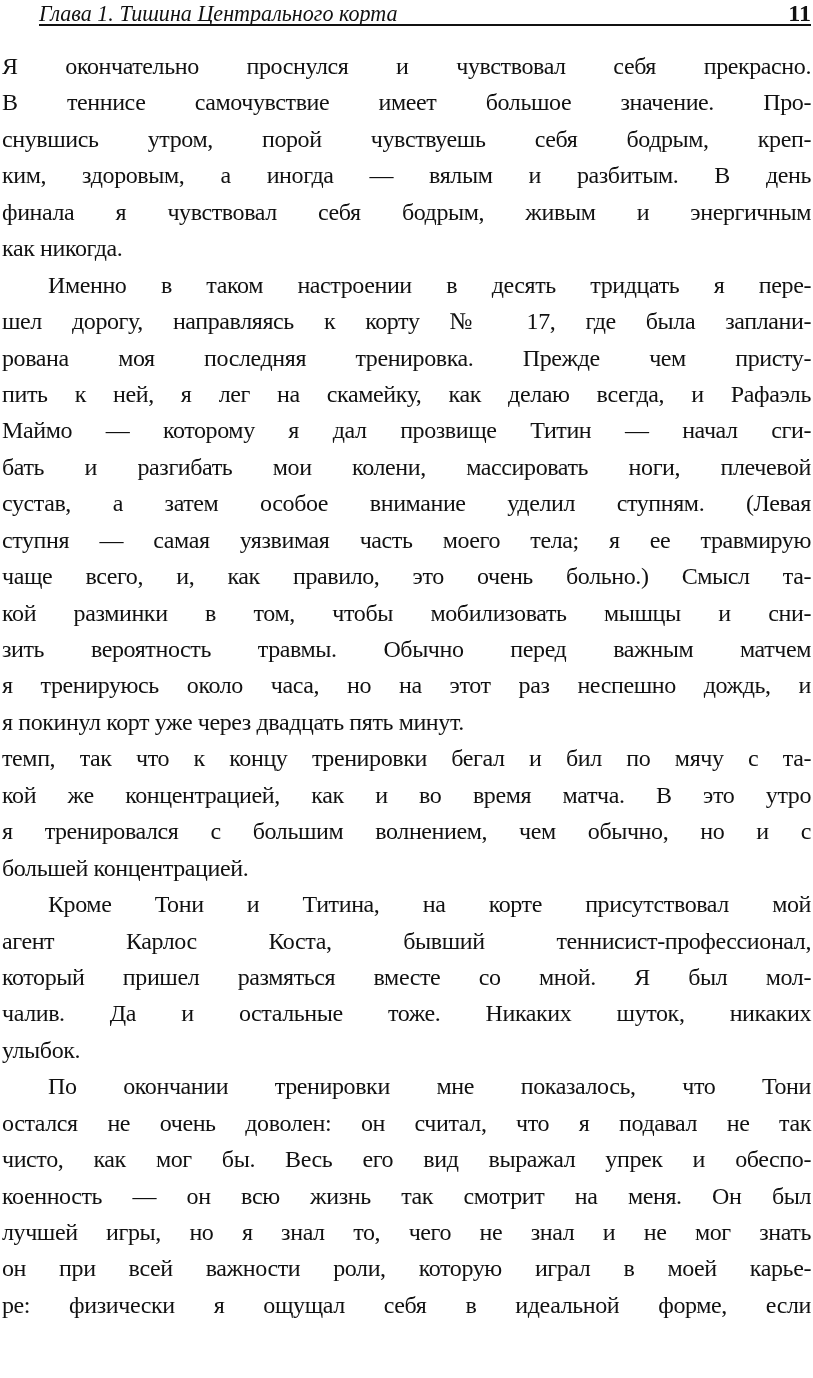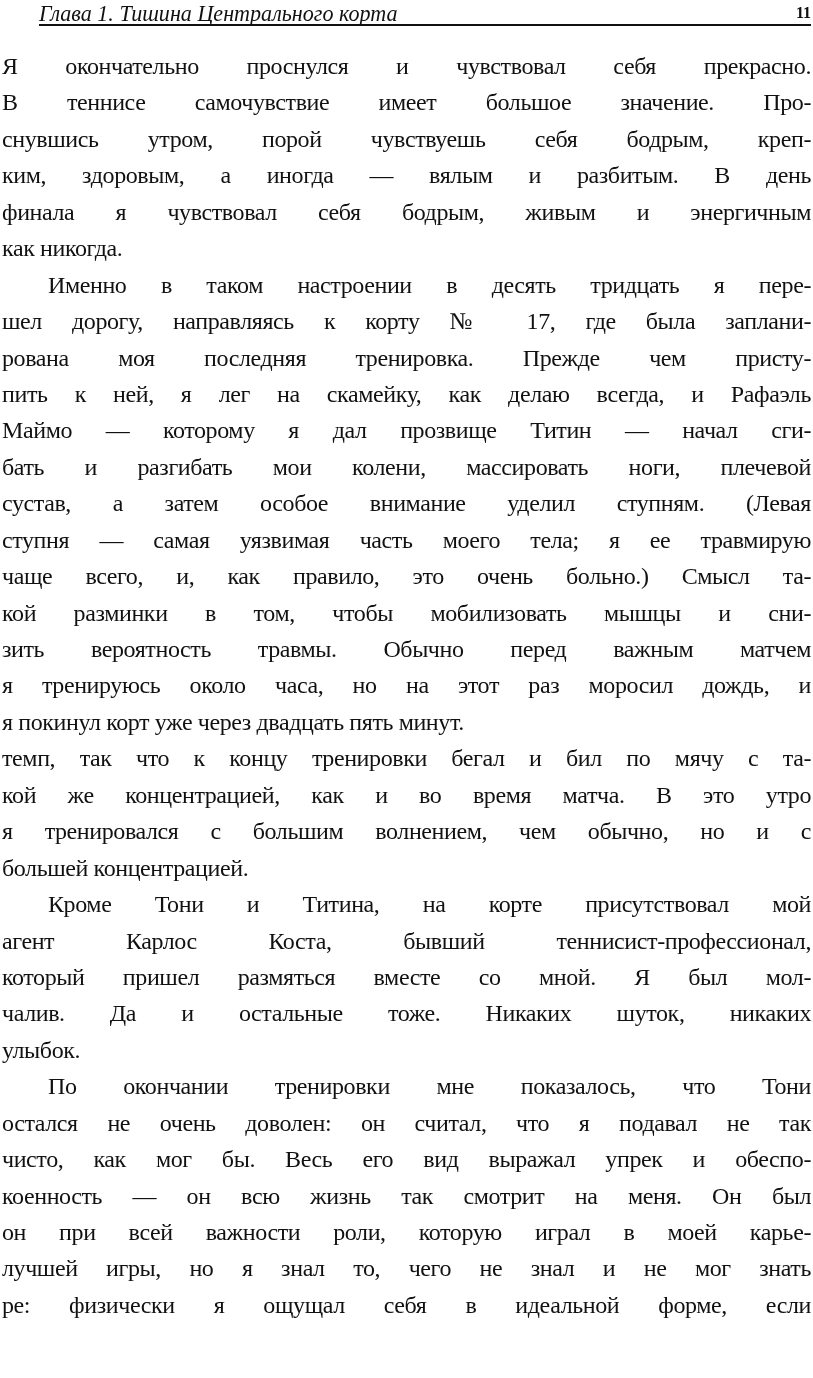--- a/index.html
+++ b/index.html
@@ -10,21 +10,21 @@
     }
     .running-header {
       position: absolute; left: 2px; right: 2px; top: 0; height: 24px;
       border-bottom: 2px solid #111;
       display: flex; justify-content: space-between; align-items: flex-end; margin-left: 37px;
     }
     .rh-title {
       font-style: italic; font-size: 24px; line-height: 22px;
       transform: scaleX(0.92); transform-origin: left bottom; white-space: nowrap;
     }
-    .rh-page { font-weight: bold; font-size: 16px; line-height: 22px; }
+    .rh-page { font-weight: bold; font-size: 24px; line-height: 22px; }
     .body-text {
       position: absolute; left: 2px; right: 2px; top: 48px;
     }
     .line {
       display: block; height: 36.45px; line-height: 36.45px;
       font-size: 24px; white-space: nowrap;
       text-align: justify; text-align-last: justify;
       letter-spacing: -0.4px;
     }
     .line.indent { padding-left: 46px; font-family: Liberation Serif, serif; }
@@ -49,31 +49,31 @@
     <span class="line">шел дорогу, направляясь к корту № 17, где была заплани-</span>
     <span class="line">рована моя последняя тренировка. Прежде чем присту-</span>
     <span class="line">пить к ней, я лег на скамейку, как делаю всегда, и Рафаэль</span>
     <span class="line">Маймо — которому я дал прозвище Титин — начал сги-</span>
     <span class="line">бать и разгибать мои колени, массировать ноги, плечевой</span>
     <span class="line">сустав, а затем особое внимание уделил ступням. (Левая</span>
     <span class="line">ступня — самая уязвимая часть моего тела; я ее травмирую</span>
     <span class="line">чаще всего, и, как правило, это очень больно.) Смысл та-</span>
     <span class="line">кой разминки в том, чтобы мобилизовать мышцы и сни-</span>
     <span class="line">зить вероятность травмы. Обычно перед важным матчем</span>
-    <span class="line">я тренируюсь около часа, но на этот раз моросил дождь, и</span>
+    <span class="line">я тренируюсь около часа, но на этот раз неспешно дождь, и</span>
     <span class="line last">я покинул корт уже через двадцать пять минут.</span>
     <span class="line">темп, так что к концу тренировки бегал и бил по мячу с та-</span>
     <span class="line">кой же концентрацией, как и во время матча. В это утро</span>
     <span class="line">я тренировался с большим волнением, чем обычно, но и с</span>
     <span class="line last">большей концентрацией.</span>
     <span class="line indent">Кроме Тони и Титина, на корте присутствовал мой</span>
     <span class="line">агент Карлос Коста, бывший теннисист-профессионал,</span>
     <span class="line">который пришел размяться вместе со мной. Я был мол-</span>
     <span class="line">чалив. Да и остальные тоже. Никаких шуток, никаких</span>
     <span class="line last">улыбок.</span>
     <span class="line indent">По окончании тренировки мне показалось, что Тони</span>
     <span class="line">остался не очень доволен: он считал, что я подавал не так</span>
     <span class="line">чисто, как мог бы. Весь его вид выражал упрек и обеспо-</span>
     <span class="line">коенность — он всю жизнь так смотрит на меня. Он был</span>
+    <span class="line">лучшей игры, но я знал то, чего не знал и не мог знать</span>
     <span class="line">он при всей важности роли, которую играл в моей карье-</span>
-    <span class="line">лучшей игры, но я знал то, чего не знал и не мог знать</span>
     <span class="line">ре: физически я ощущал себя в идеальной форме, если</span>
   </div>
 
 </body></html>

